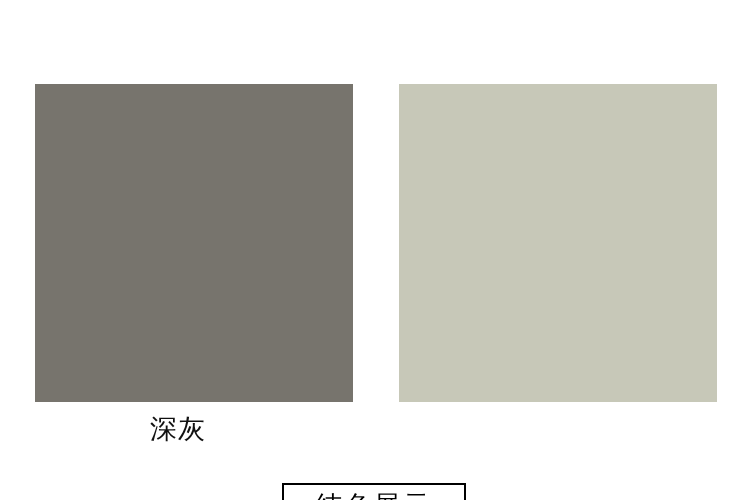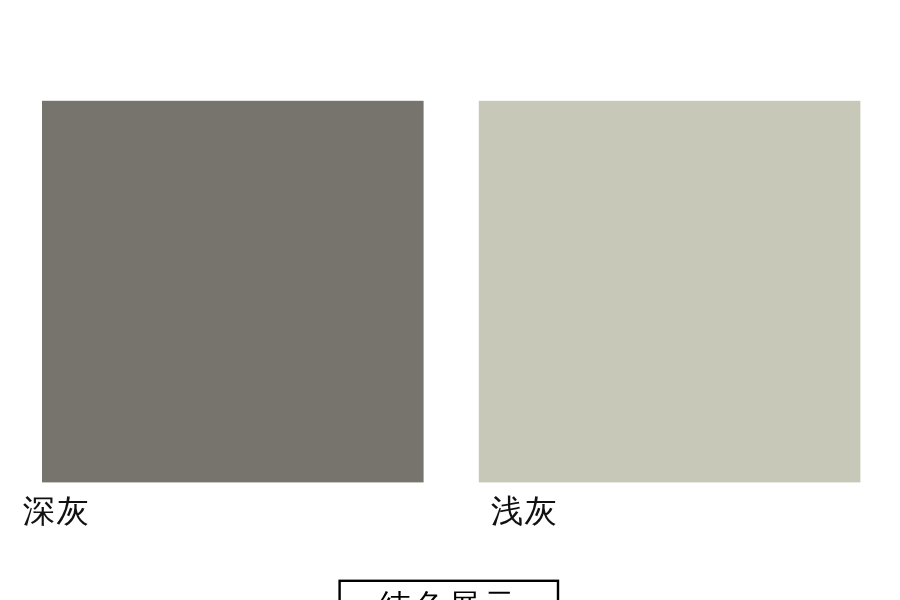--- a/index.html
+++ b/index.html
@@ -31,21 +31,22 @@
     height: 318px;
   }
   #swatch-dark  { left: 35px;  }
   #swatch-light { left: 399px; }
 
   
   .swatch-label {
     position: absolute;
     top: 412px;
     width: 318px;
-    font-family: Liberation Mono, monospace;
+    text-align: center;
+    font-family: Liberation Sans, sans-serif;
     font-size: 27px;
     line-height: 34px;
     color: #111111;
     letter-spacing: 1px;
     white-space: nowrap;
   }
   #label-dark  { left: 19px;  }
   #label-light { left: 409px; }
 
   
@@ -75,19 +76,18 @@
 <body style="background-color: rgb(255, 255, 255);">
 
 <div id="stage">
 
   <div class="swatch" id="swatch-dark" style="background-color: rgb(119, 116, 109);"></div>
 
   <div class="swatch" id="swatch-light" style="background-color: rgb(199, 200, 184);"></div>
 
   <div class="swatch-label" id="label-dark">深灰</div>
 
-  <div class="swatch-label" id="label-light">浅灰</div>
 
   <div id="bottom-caption-box" style="border-color: rgb(0, 0, 0);">
     <span id="bottom-caption-text">纯色展示</span>
   </div>
 
 </div>
 
 </body></html>

